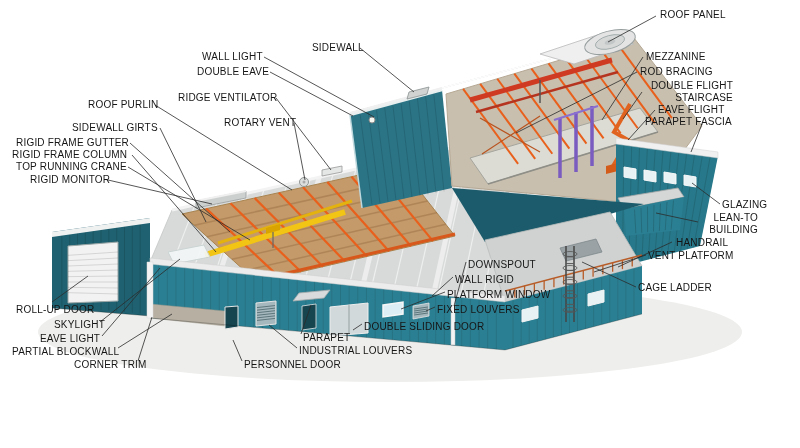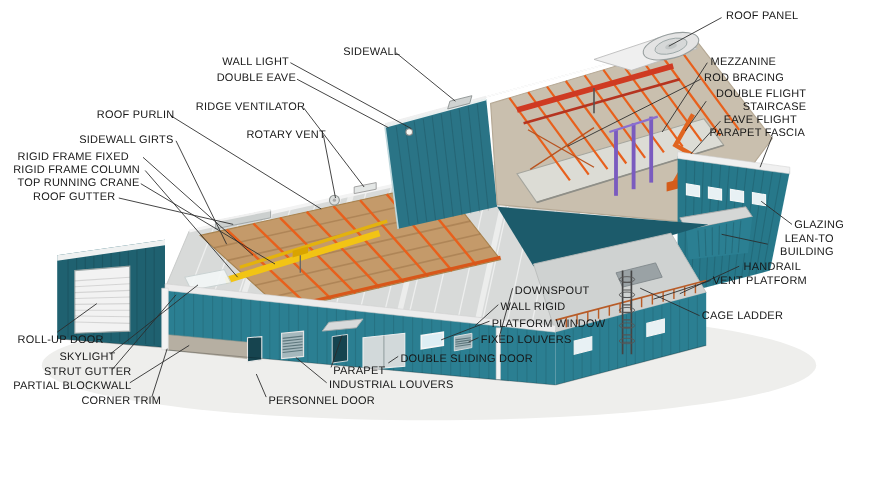--- a/index.html
+++ b/index.html
@@ -431,36 +431,36 @@
 <div class="lbl" style="left:197px;top:66px">DOUBLE EAVE</div>
 <div class="lbl" style="left:646px;top:51px">MEZZANINE</div>
 <div class="lbl" style="left:640px;top:66px">ROD BRACING</div>
 <div class="lbl wrap" style="left:645px;top:80px;width:88px">DOUBLE FLIGHT STAIRCASE</div>
 <div class="lbl" style="left:178px;top:92px">RIDGE VENTILATOR</div>
 <div class="lbl" style="left:658px;top:104px">EAVE FLIGHT</div>
 <div class="lbl" style="left:88px;top:99px">ROOF PURLIN</div>
 <div class="lbl" style="left:645px;top:116px">PARAPET FASCIA</div>
 <div class="lbl" style="left:224px;top:117px">ROTARY VENT</div>
 <div class="lbl" style="left:72px;top:122px">SIDEWALL GIRTS</div>
-<div class="lbl" style="left:16px;top:137px">RIGID FRAME FIXED</div>
+<div class="lbl" style="left:16px;top:137px">RIGID FRAME GUTTER</div>
 <div class="lbl" style="left:12px;top:149px">RIGID FRAME COLUMN</div>
 <div class="lbl" style="left:16px;top:161px">TOP RUNNING CRANE</div>
-<div class="lbl" style="left:30px;top:174px">ROOF GUTTER</div>
+<div class="lbl" style="left:30px;top:174px">RIGID MONITOR</div>
 <div class="lbl" style="left:722px;top:199px">GLAZING</div>
 <div class="lbl wrap" style="left:700px;top:212px;width:58px">LEAN-TO BUILDING</div>
 <div class="lbl" style="left:676px;top:237px">HANDRAIL</div>
 <div class="lbl" style="left:648px;top:250px">VENT PLATFORM</div>
 <div class="lbl" style="left:468px;top:259px">DOWNSPOUT</div>
 <div class="lbl" style="left:455px;top:274px">WALL RIGID</div>
 <div class="lbl" style="left:638px;top:282px">CAGE LADDER</div>
 <div class="lbl" style="left:447px;top:289px">PLATFORM WINDOW</div>
 <div class="lbl" style="left:437px;top:304px">FIXED LOUVERS</div>
 <div class="lbl" style="left:16px;top:304px">ROLL-UP DOOR</div>
 <div class="lbl" style="left:54px;top:319px">SKYLIGHT</div>
 <div class="lbl" style="left:364px;top:321px">DOUBLE SLIDING DOOR</div>
 <div class="lbl" style="left:303px;top:332px">PARAPET</div>
-<div class="lbl" style="left:40px;top:333px">STRUT GUTTER</div>
+<div class="lbl" style="left:40px;top:333px">EAVE LIGHT</div>
 <div class="lbl" style="left:299px;top:345px">INDUSTRIAL LOUVERS</div>
 <div class="lbl" style="left:12px;top:346px">PARTIAL BLOCKWALL</div>
 <div class="lbl" style="left:74px;top:359px">CORNER TRIM</div>
 <div class="lbl" style="left:244px;top:359px">PERSONNEL DOOR</div>
 
 </div>
 
 </body></html>

